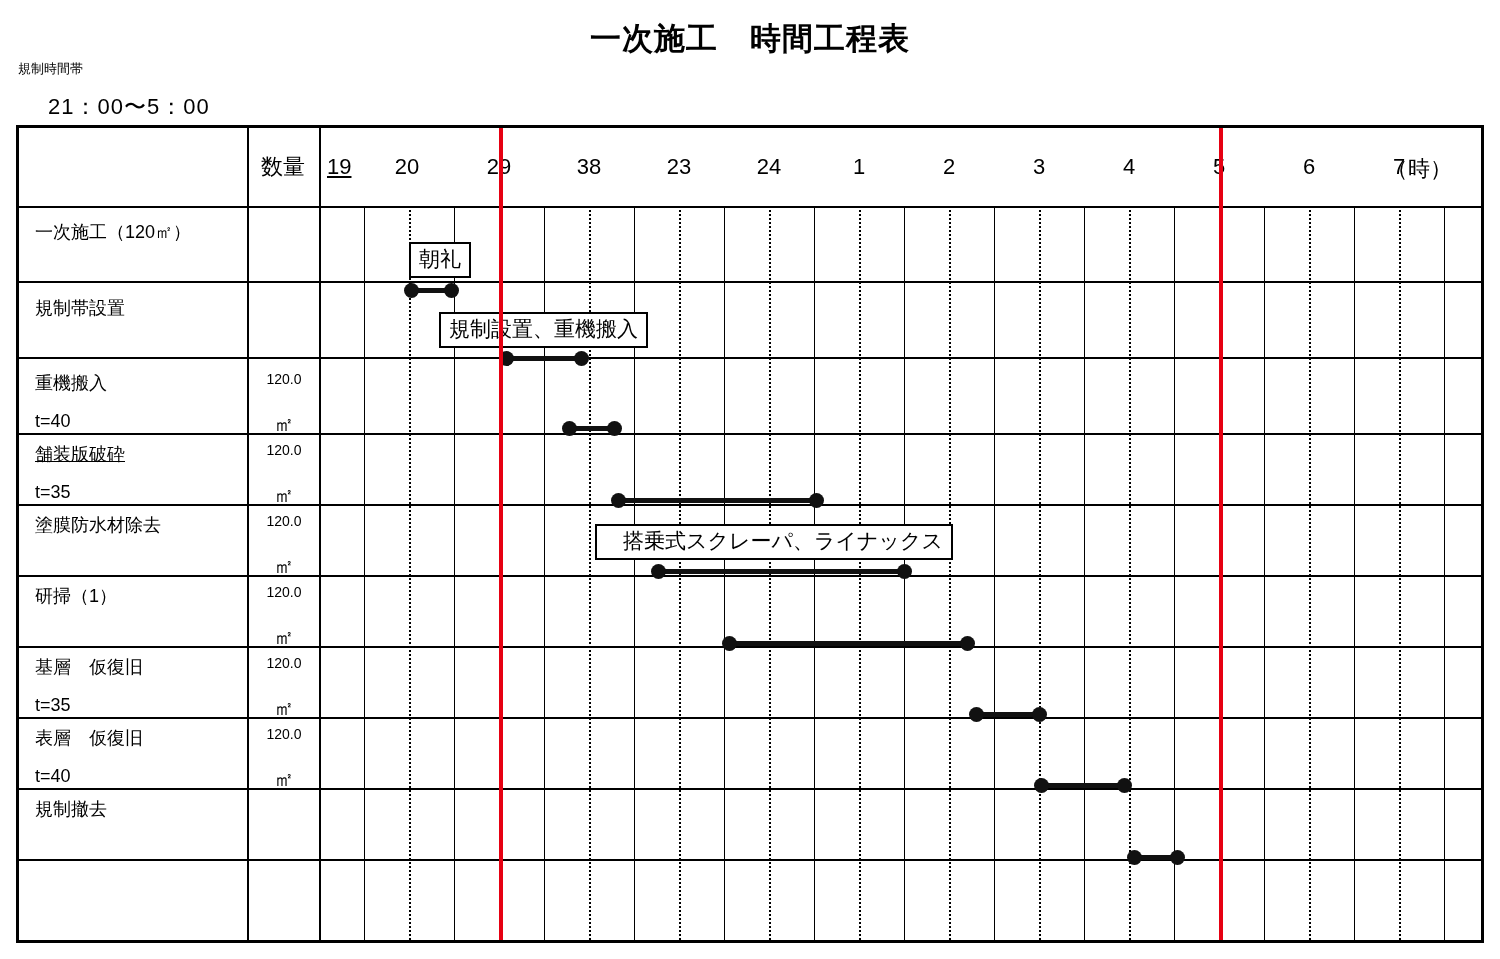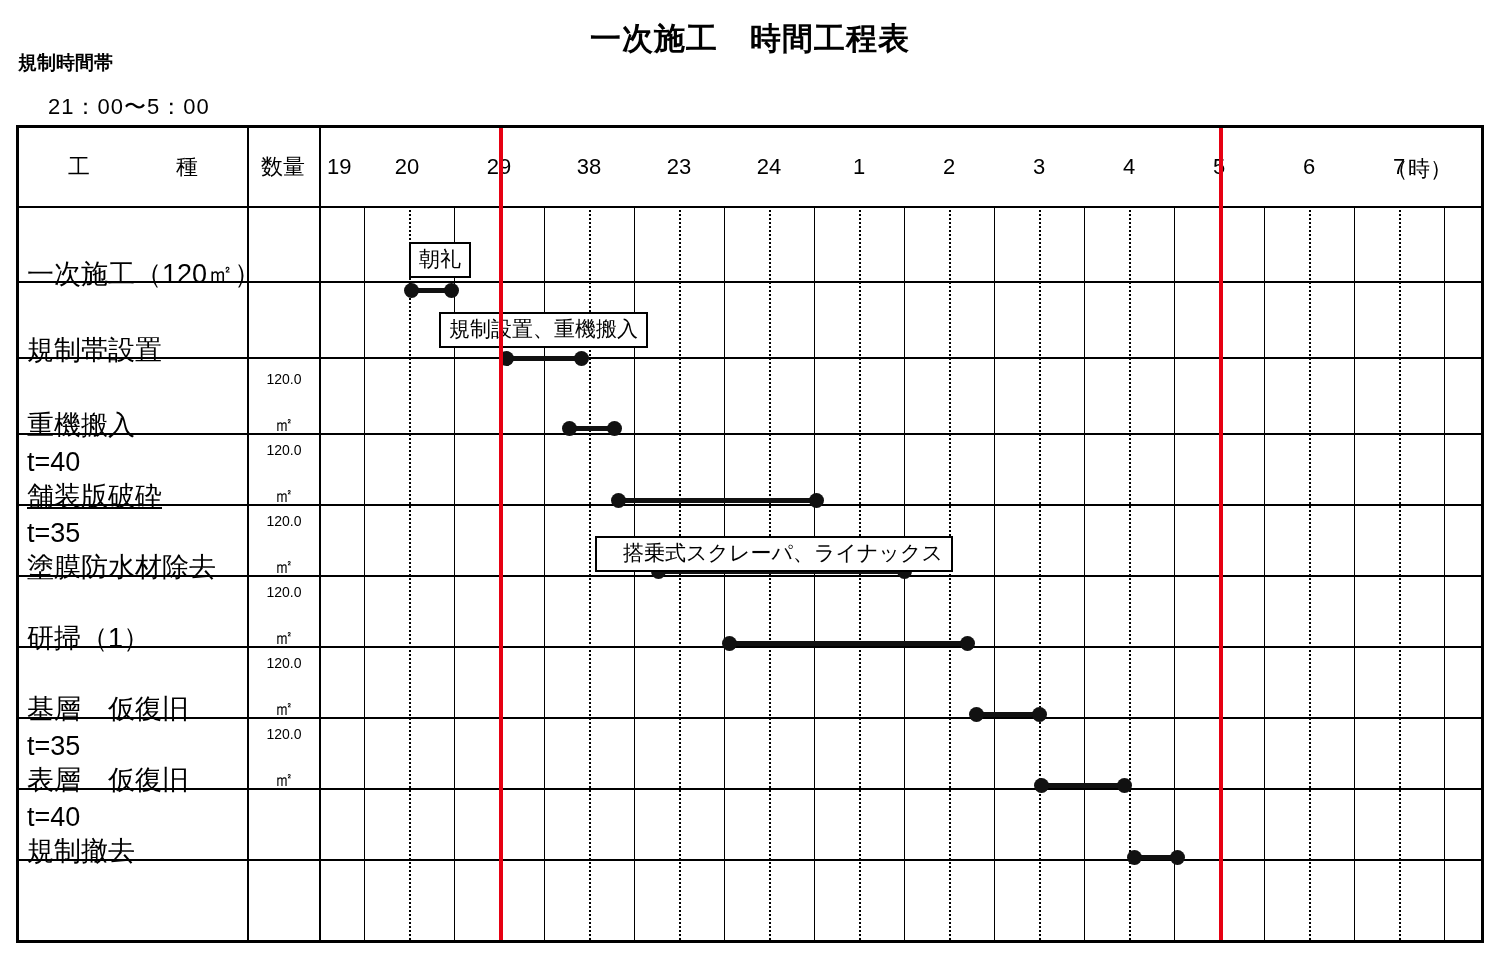--- a/index.html
+++ b/index.html
@@ -20,24 +20,23 @@
     top: 18px;
     left: 0;
     width: 1500px;
     text-align: center;
     font-size: 31px;
     font-weight: bold;
     letter-spacing: 1px;
   }
   #restrict-label {
     position: absolute;
-    top: 50px;
+    top: 60px;
     left: 18px;
-    font-size: 19px;
-    font-weight: bold;
+    font-size: 13px;
   }
   #restrict-time {
     position: absolute;
     top: 92px;
     left: 48px;
     font-size: 22px;
     letter-spacing: 1px;
   }
 
   
@@ -99,28 +98,28 @@
   }
   .tick-label {
     position: absolute;
     top: 26px;
     font-size: 22px;
     transform: translateX(-50%);
     white-space: nowrap;
   }
   .tick-label.left-anchor {
     transform: none;
+    text-decoration: underline;
   }
 
   .row-name {
     position: absolute;
-    left: 8px;
-    font-size: 27px;
+    left: 16px;
+    font-size: 18px;
     white-space: nowrap;
-    margin-top: 36px;
   }
   .row-qty {
     position: absolute;
     left: 232px;
     width: 66px;
     text-align: center;
     font-size: 14px;
     white-space: nowrap;
   }
   .row-qty.unit {
@@ -158,21 +157,20 @@
 </style>
 </head>
 <body>
 
 <div id="title">一次施工　時間工程表</div>
 <div id="restrict-label">規制時間帯</div>
 <div id="restrict-time">21：00〜5：00</div>
 
 <div id="chart">
 
-  <div class="hdr-cell" id="hdr-kousyu">工　　種</div>
   <div class="hdr-cell" id="hdr-suryo">数量</div>
 
   <div class="tick-label left-anchor" style="left:308px;">19</div>
   <div class="tick-label" style="left:388px;">20</div>
   <div class="tick-label" style="left:480px;">29</div>
   <div class="tick-label" style="left:570px;">38</div>
   <div class="tick-label" style="left:660px;">23</div>
   <div class="tick-label" style="left:750px;">24</div>
   <div class="tick-label" style="left:840px;">1</div>
   <div class="tick-label" style="left:930px;">2</div>
@@ -279,21 +277,21 @@
 
   <div class="bar" style="left:597px; width:203px; top:370px;">
     <span class="dot start"></span>
     <span class="dot end"></span>
   </div>
 
   <div class="bar" style="left:637px; width:251px; top:441px;">
     <span class="dot start"></span>
     <span class="dot end"></span>
   </div>
-  <div class="callout" style="left:576px; top:408px;padding-left:26px;">搭乗式スクレーパ、ライナックス</div>
+  <div class="callout" style="left:576px; top:396px;padding-left:26px;">搭乗式スクレーパ、ライナックス</div>
 
   <div class="bar" style="left:708px; width:243px; top:513px;">
     <span class="dot start"></span>
     <span class="dot end"></span>
   </div>
 
   <div class="bar" style="left:955px; width:68px; top:584px;">
     <span class="dot start"></span>
     <span class="dot end"></span>
   </div>

